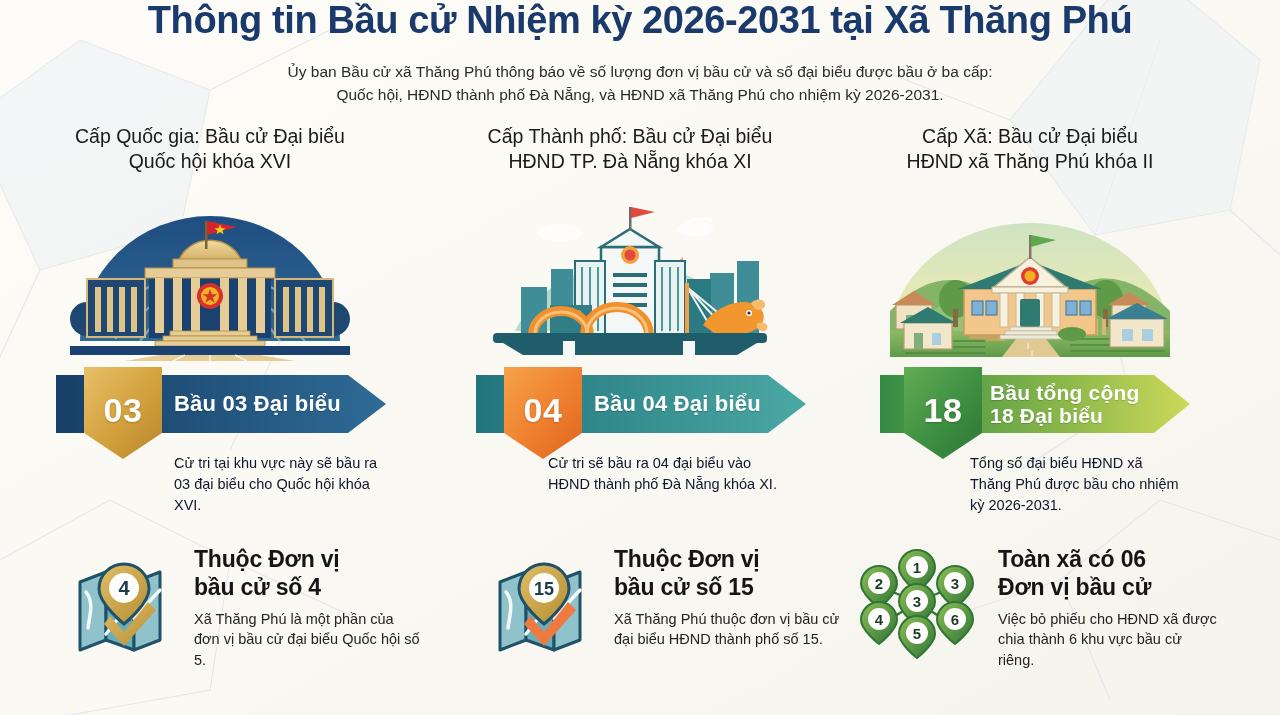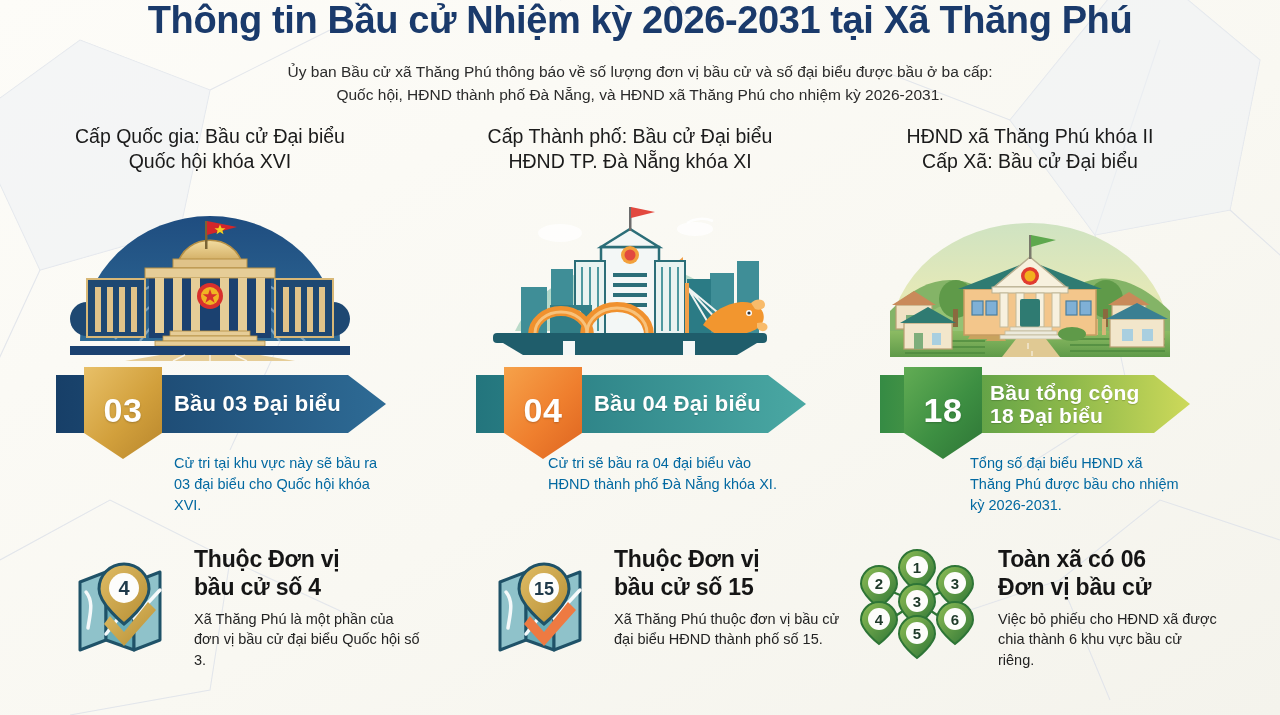--- a/index.html
+++ b/index.html
@@ -60,21 +60,21 @@
   .num-text {
     position:absolute; left:28px; top:6px; width:78px; height:58px; z-index:5;
     display:flex; align-items:center; justify-content:center;
     color:#fff; font-weight:bold; font-size:34px; letter-spacing:0.5px;
     text-shadow:0 1px 2px rgba(0,0,0,.22);
   }
   .col.c3 .num-text { left:24px; }
 
   .desc {
     margin-left:174px; margin-top:14px; width:215px;
-    font-size:14.5px; color:#0369a1; line-height:1.45;
+    font-size:14.5px; color:#0f172a; line-height:1.45;
   }
   .col.c2 .desc { margin-left:128px; width:232px; }
   .col.c3 .desc { margin-left:130px; width:215px; }
 
   
   .bottom { display:flex; margin-top:20px; }
   .bcol { width:420px; display:flex; gap:16px; padding-left:70px; }
   .bcol.b3 { width:380px; padding-left:12px; }
   .bicon { flex:0 0 auto; width:108px; height:120px; display:flex; align-items:flex-start; justify-content:center; padding-top:8px; }
   .bcol.b3 .bicon { width:130px; }
@@ -391,22 +391,22 @@
             <div>Bầu 04 Đại biểu</div>
           </div>
         </div>
       </div>
 
       <div class="desc">Cử tri sẽ bầu ra 04 đại biểu vào HĐND thành phố Đà Nẵng khóa XI.</div>
     </div>
 
     <div class="col c3">
       <div class="col-head">
+        <div>Cấp Xã: Bầu cử Đại biểu</div>
         <div>HĐND xã Thăng Phú khóa II</div>
-        <div>Cấp Xã: Bầu cử Đại biểu</div>
       </div>
 
       <div class="illus">
         <svg width="340" height="170" viewBox="0 0 340 170">
           <defs>
             <linearGradient id="skyG2" x1="0" y1="0" x2="0" y2="1">
               <stop offset="0%" stop-color="#cfe3c2"></stop>
                 <stop offset="60%" stop-color="#e5e9b7"></stop>
               <stop offset="100%" stop-color="#b8d48f"></stop>
             </linearGradient>
@@ -574,21 +574,21 @@
           <path d="M52 20 C66 20 77 31 77 45 C77 60 52 80 52 80 C52 80 27 60 27 45 C27 31 38 20 52 20 Z" fill="url(#pinG1)" stroke="#1f5268" stroke-width="3"></path>
           <circle cx="52" cy="44" r="15" fill="#fdfdfb"></circle>
           <text x="52" y="51" text-anchor="middle" font-family="Liberation Sans, sans-serif" font-size="20" font-weight="bold" fill="#1f3a4a">4</text>
         </svg>
       </div>
       <div class="btext">
         <div class="btitle">
           <div>Thuộc Đơn vị</div>
           <div>bầu cử số 4</div>
         </div>
-        <div class="bdesc">Xã Thăng Phú là một phần của đơn vị bầu cử đại biểu Quốc hội số 3.</div>
+        <div class="bdesc">Xã Thăng Phú là một phần của đơn vị bầu cử đại biểu Quốc hội số 5.</div>
       </div>
     </div>
 
     <div class="bcol b2">
       <div class="bicon">
         <svg width="104" height="110" viewBox="0 0 104 110">
           <defs>
               <linearGradient id="pinG2" x1="0" y1="0" x2="1" y2="1">
             <stop offset="0%" stop-color="#e0bd66"></stop>
                 <stop offset="100%" stop-color="#b68e33"></stop>

